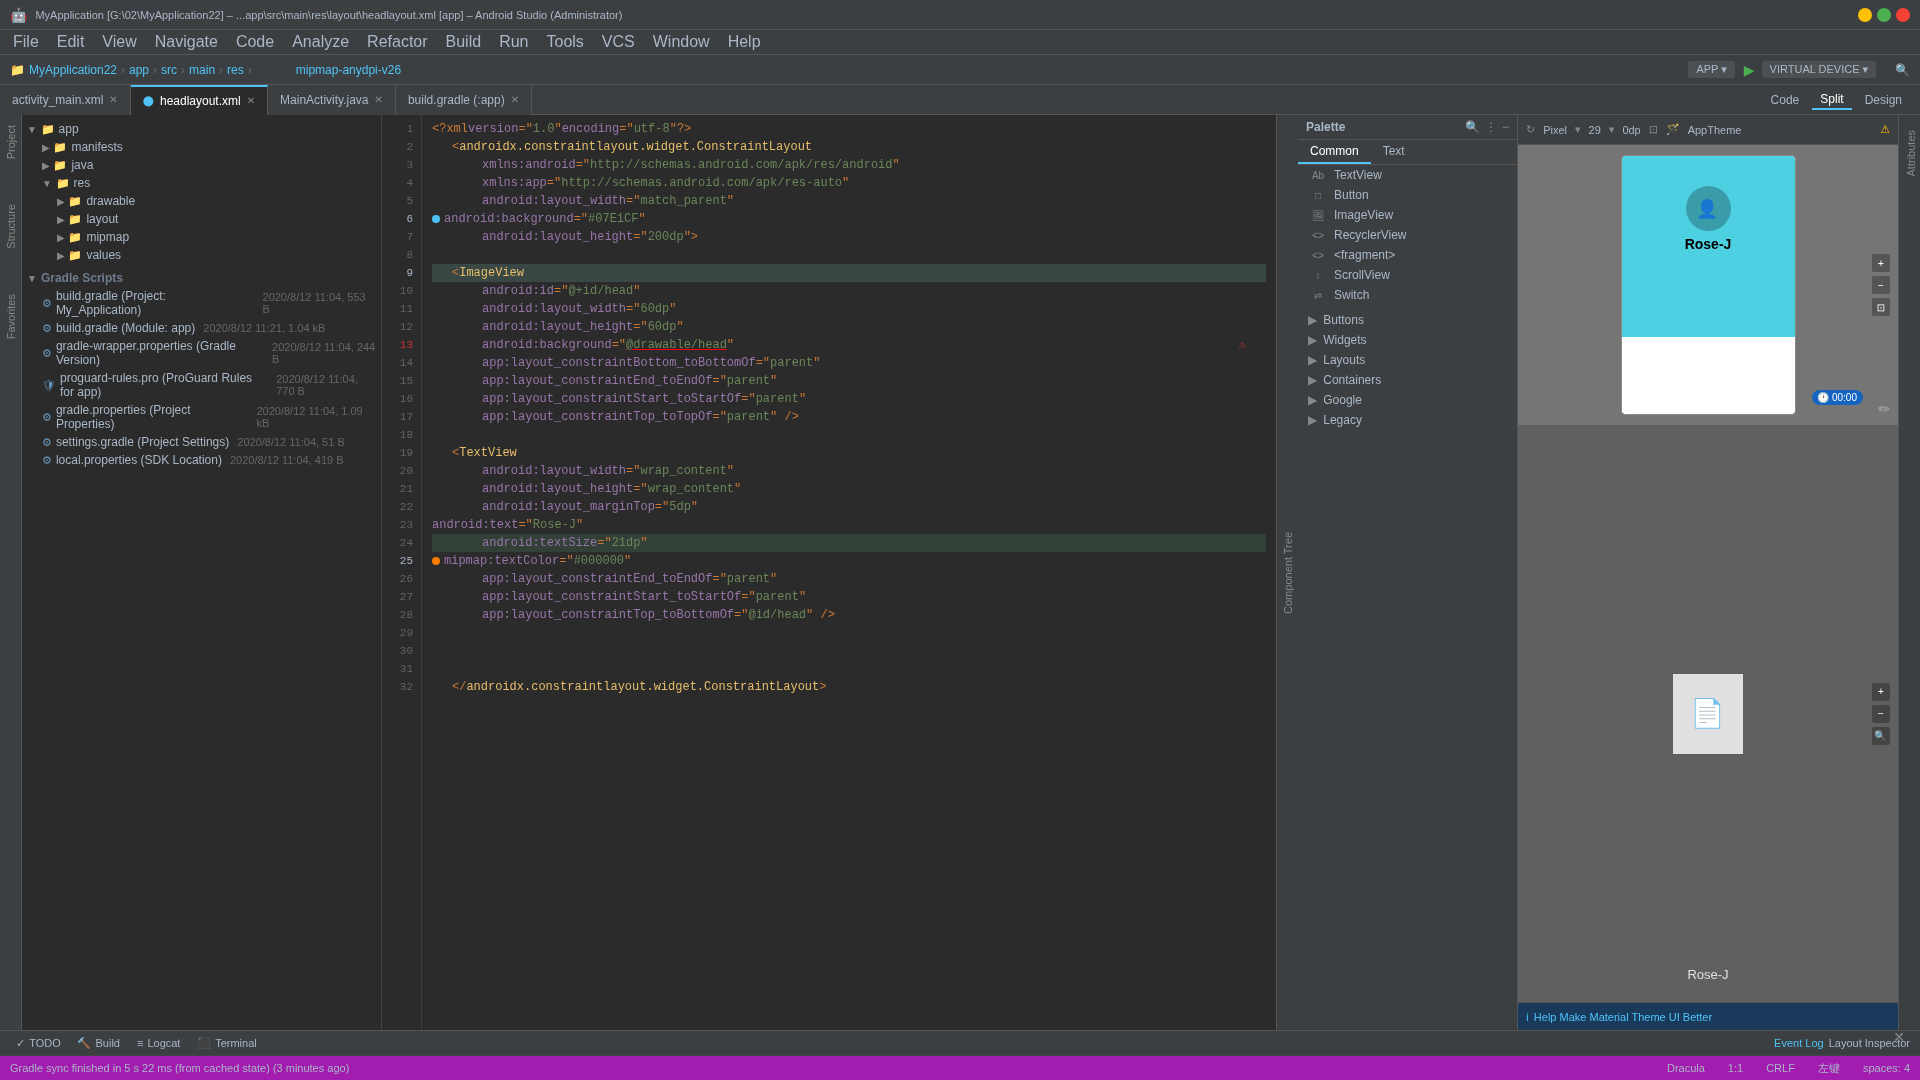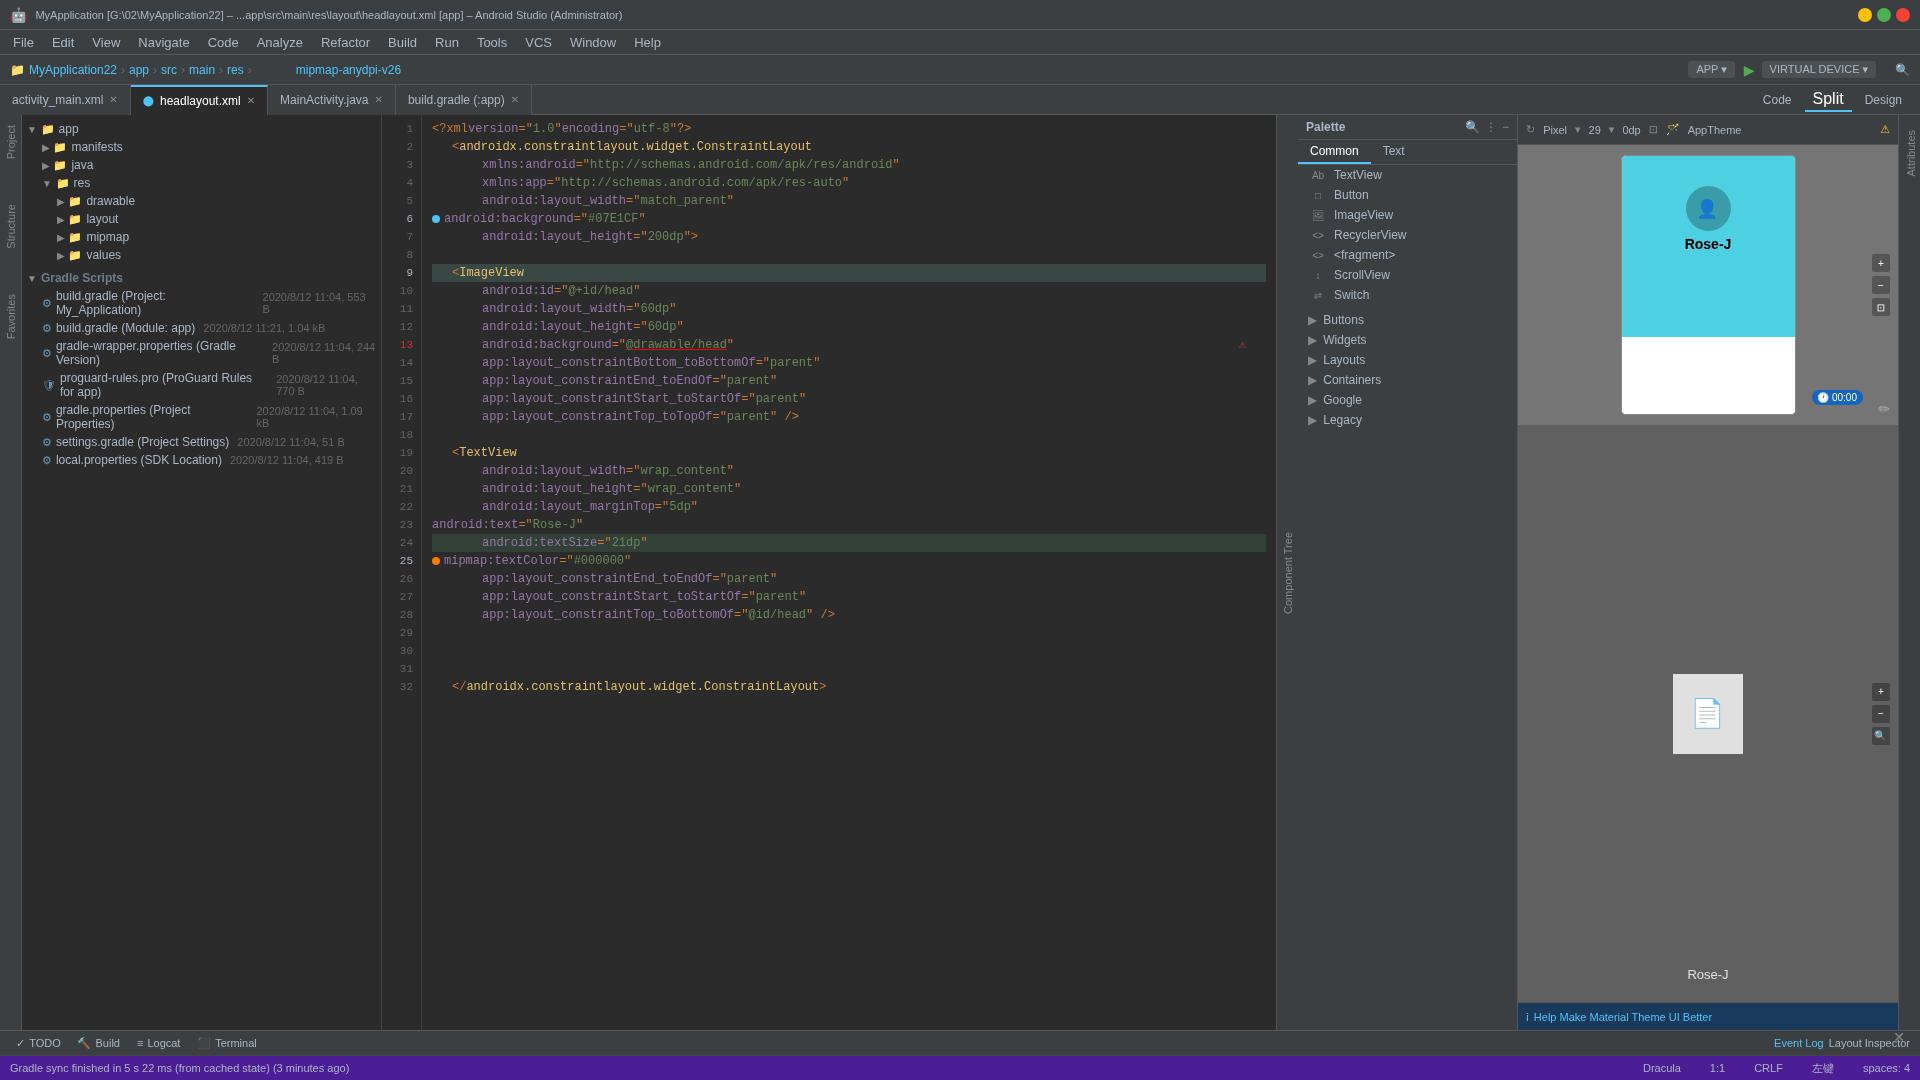--- a/index.html
+++ b/index.html
@@ -7,21 +7,21 @@
 
     
     #titlebar { height: 30px; background: #3c3f41; display: flex; align-items: center; justify-content: space-between; padding: 0 10px; border-bottom: 1px solid #555; }
     #titlebar .left { display: flex; align-items: center; gap: 8px; }
     #titlebar .controls { display: flex; gap: 5px; }
     #titlebar .ctrl-btn { width: 14px; height: 14px; border-radius: 50%; cursor: pointer; }
     .ctrl-min { background: #ffc107; }
     .ctrl-max { background: #4caf50; }
     .ctrl-close { background: #f44336; }
     #menu-bar { height: 25px; background: #3c3f41; display: flex; align-items: center; padding: 0 5px; border-bottom: 1px solid #555; gap: 2px; }
-    #menu-bar span { padding: 2px 8px; font-size: 13px; color: #a9b7c6; cursor: pointer; }
+    #menu-bar span { padding: 2px 8px; font-size: 16px; color: #a9b7c6; cursor: pointer; }
 
     
     #breadcrumb-bar { height: 30px; background: #3c3f41; display: flex; align-items: center; padding: 0 10px; border-bottom: 1px solid #555; gap: 4px; font-size: 12px; }
     #breadcrumb-bar span { color: #a9b7c6; }
 
     
     #tab-bar { height: 30px; background: #3c3f41; display: flex; align-items: center; border-bottom: 1px solid #555; }
     .tab { height: 30px; display: flex; align-items: center; padding: 0 12px; font-size: 12px; cursor: pointer; border-right: 1px solid #555; gap: 6px; }
     .tab.inactive { color: #a9b7c6; background: #3c3f41; }
     .tab.active { color: #fff; background: #2b2b2b; border-top: 2px solid #4fc3f7; }
@@ -53,21 +53,21 @@
     
     #palette { width: 220px; background: #3c3f41; border-right: 1px solid #555; display: flex; flex-direction: column; }
     #palette-header { padding: 5px 8px; background: #3c3f41; border-bottom: 1px solid #555; display: flex; align-items: center; justify-content: space-between; }
     #palette-tabs { display: flex; border-bottom: 1px solid #555; }
     .palette-tab { padding: 4px 12px; font-size: 12px; cursor: pointer; color: #a9b7c6; }
     .palette-tab.active { color: #fff; border-bottom: 2px solid #4fc3f7; }
     .palette-item { display: flex; align-items: center; padding: 3px 10px; cursor: pointer; gap: 6px; font-size: 12px; }
 
     
     #status-bar { height: 25px; background: #3c3f41; border-top: 1px solid #555; display: flex; align-items: center; padding: 0 10px; justify-content: space-between; font-size: 11px; color: #a9b7c6; }
-    #bottom-bar2 { height: 25px; background: #4c1d95; border-top: 1px solid #444; display: flex; align-items: center; padding: 0 10px; gap: 29px; font-size: 11px; color: #a9b7c6; }
+    #bottom-bar2 { height: 25px; background: #a21caf; border-top: 1px solid #444; display: flex; align-items: center; padding: 0 10px; gap: 23px; font-size: 11px; color: #a9b7c6; }
     .status-tab { display: flex; align-items: center; gap: 4px; cursor: pointer; padding: 2px 6px; }
 
     
     .vert-label { writing-mode: vertical-lr; text-orientation: mixed; transform: rotate(180deg); font-size: 11px; color: #888; padding: 5px 3px; cursor: pointer; }
 
     .info-banner { background: #1a3a5c; padding: 6px 8px; font-size: 11px; color: #a9b7c6; border-top: 1px solid #555; }
 
     #full-layout { display: flex; flex-direction: column; height: 1080px; }
     #top-area { flex: 1; display: flex; overflow: hidden; }
   </style>
@@ -144,21 +144,21 @@
       <span class="close-x">✕</span>
     </div>
     <div class="tab inactive">
       <span>build.gradle (:app)</span>
       <span class="close-x">✕</span>
     </div>
     <div style="flex:1; background:#3c3f41;"></div>
 
     <div style="display:flex; align-items:center; padding-right:10px; gap:5px;">
       <span style="padding:2px 8px; font-size:12px; color:#a9b7c6; cursor:pointer;">Code</span>
-      <span style="padding:2px 8px; font-size:16px; color:#fff; cursor:pointer; border-bottom:2px solid #4fc3f7;">Split</span>
+      <span style="padding:2px 8px; font-size:12px; color:#fff; cursor:pointer; border-bottom:2px solid #4fc3f7;">Split</span>
       <span style="padding:2px 8px; font-size:12px; color:#a9b7c6; cursor:pointer;">Design</span>
     </div>
   </div>
 
   <div id="top-area">
 
     <div id="left-icons" style="width:22px;">
       <div class="vert-label">Project</div>
       <div class="vert-label" style="margin-top:30px;">Structure</div>
       <div class="vert-label" style="margin-top:30px;">Favorites</div>

